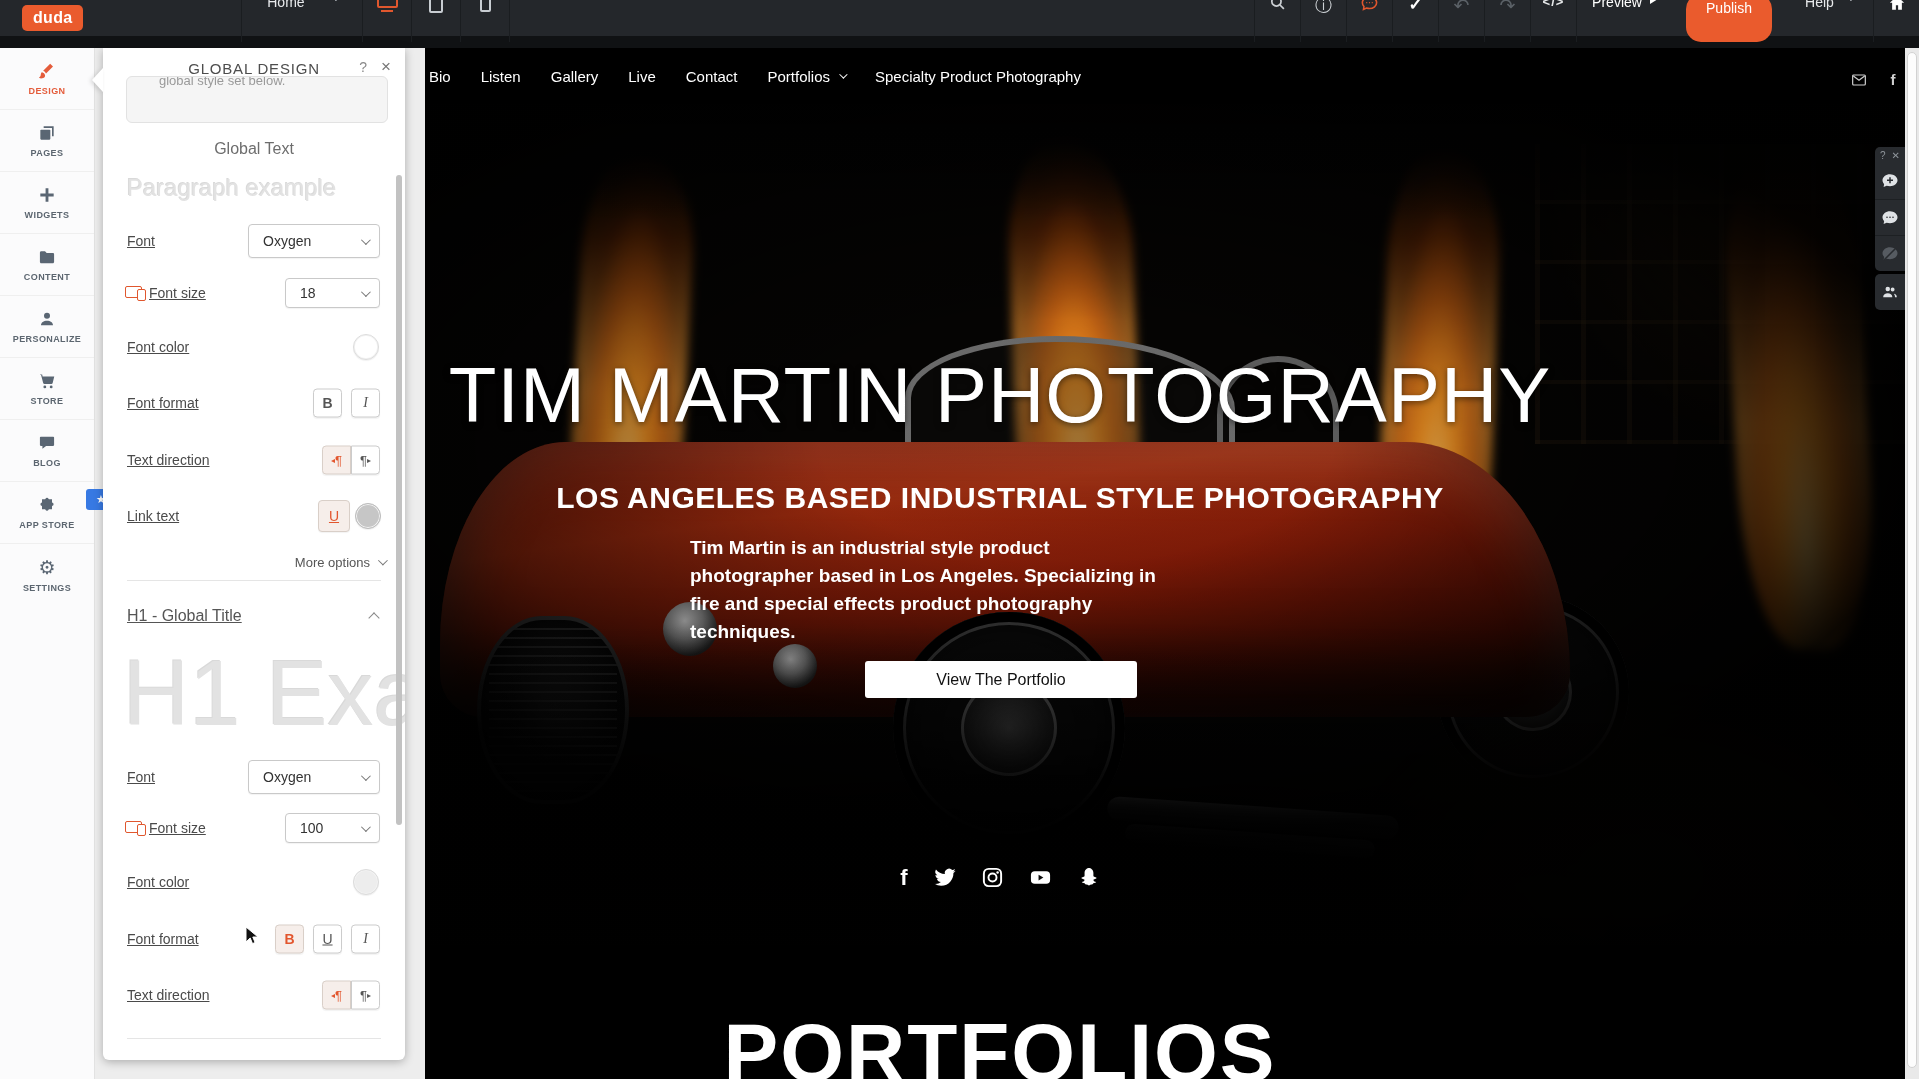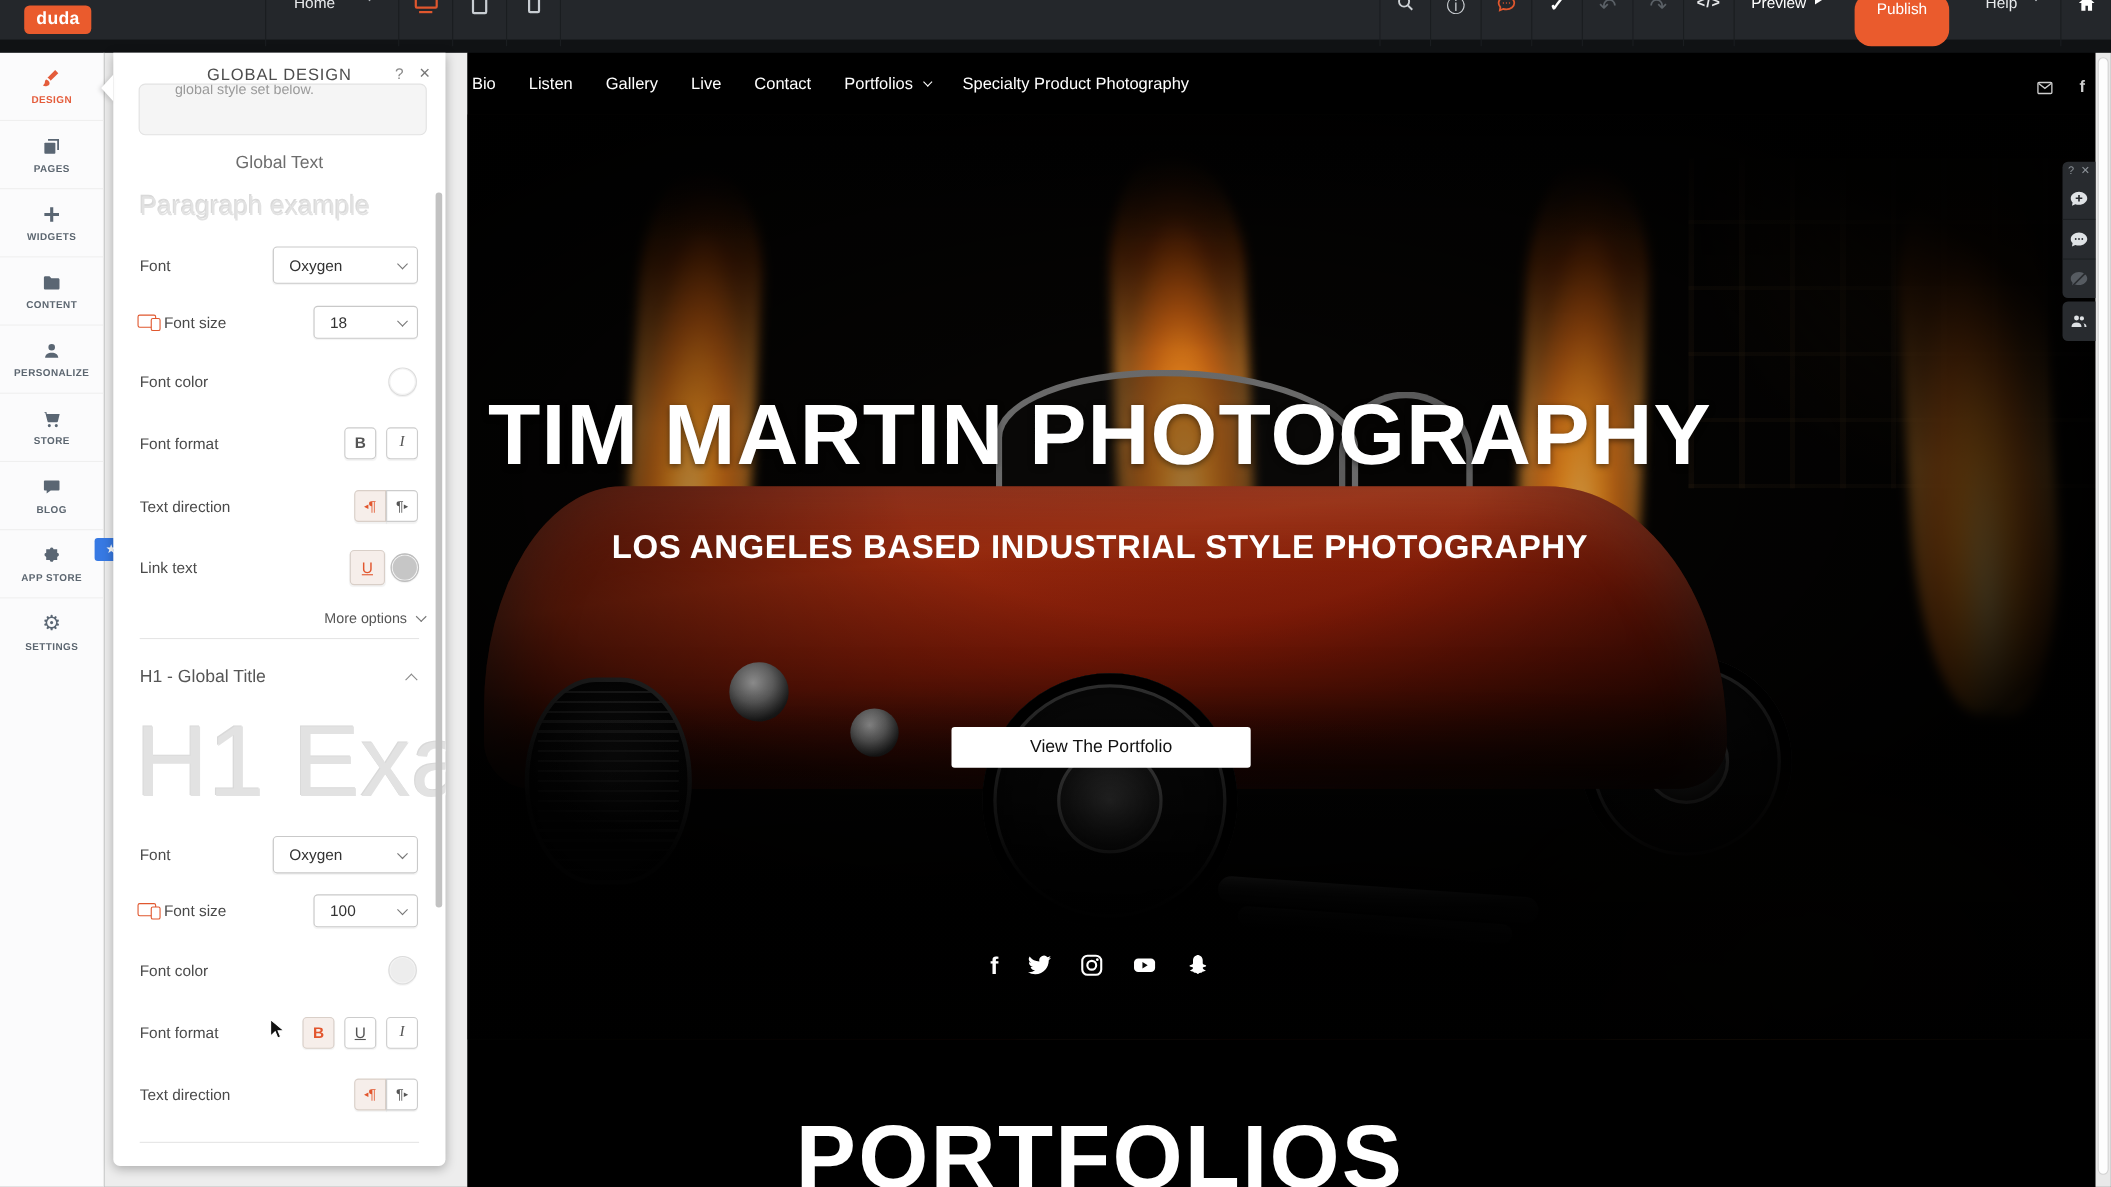--- a/index.html
+++ b/index.html
@@ -120,21 +120,21 @@
   .rw2 { left:1030px; top:770px; width:150px; height:110px; }
   .glow-orange { position:absolute; left:940px; top:600px; width:540px; height:340px; filter:blur(22px);
                  background:radial-gradient(ellipse, rgba(215,115,25,.32), transparent 70%); }
   .vignette { position:absolute; inset:0; pointer-events:none;
               background:
                 linear-gradient(to bottom, rgba(0,0,0,.6) 0%, rgba(0,0,0,0) 14%, rgba(0,0,0,0) 62%, rgba(0,0,0,.82) 100%),
                 radial-gradient(ellipse 58% 48% at 44% 40%, rgba(0,0,0,.05) 30%, rgba(0,0,0,.52) 72%, rgba(0,0,0,.95) 100%); }
 
   .hero-content { position:absolute; left:0; top:0; width:1150px; height:100%; z-index:5; }
   .hero-title { position:absolute; top:246px; width:100%; text-align:center; color:#fff; font-size:78px;
-                font-weight:bold; letter-spacing:1px; white-space:nowrap; text-shadow:0 2px 6px rgba(0,0,0,.5); }
+                font-weight:normal; letter-spacing:1px; white-space:nowrap; text-shadow:0 2px 6px rgba(0,0,0,.5); }
   .hero-sub { position:absolute; top:377px; width:100%; text-align:center; color:#fff; font-size:30px;
               font-weight:bold; letter-spacing:.5px; white-space:nowrap; }
   .hero-desc { position:absolute; top:430px; left:265px; width:475px; color:#fff; font-size:19px;
                font-weight:bold; line-height:28px; }
   .hero-cta { position:absolute; top:557px; left:440px; width:272px; height:37px; background:#fff;
               color:#111; font-size:16px; border:none; border-radius:3px; display:flex; align-items:center;
               justify-content:center; cursor:pointer; }
   .hero-follow { position:absolute; top:730px; width:100%; text-align:center; color:#ececec; font-size:17px; }
   .hero-socials { position:absolute; top:762px; width:100%; display:flex; justify-content:center; gap:25px;
                   align-items:center; }
@@ -174,21 +174,21 @@
   .info-box { position:absolute; top:28px; left:23px; width:262px; height:47px; background:#f5f5f5;
               border:1px solid #e2e2e2; border-radius:6px; overflow:hidden; }
   .info-box span { display:block; margin:-7px 0 0 32px; font-size:13px; color:#9a9a9a; line-height:22px; }
   .gt-heading { position:absolute; top:92px; width:100%; text-align:center; font-size:16px; color:#6d6d6d; }
   .light-preview { color:#e2e2e2; text-shadow:-1px -1px 0 #d9d9d9, 1px 1px 1px #fff; white-space:nowrap; }
   .gt-preview { position:absolute; top:126px; left:24px; font-size:24px; }
   .h1-preview { position:absolute; top:595px; left:20px; right:0; font-size:92px; line-height:100px;
                 overflow:hidden; }
   .prow { position:absolute; left:0; width:100%; }
   .prow .plabel { position:absolute; left:24px; top:50%; transform:translateY(-50%); font-size:14px;
-                  color:#4a4a4a; white-space:nowrap; }
+                  color:#4a4a4a; white-space:nowrap;text-decoration:underline; }
   .plabel.with-ic { left:46px; }
   .resp-ic { position:absolute; left:22px; top:50%; margin-top:-7px; width:17px; height:12px;
              border:1.6px solid #e0572e; border-radius:2px; }
   .resp-ic::after { content:''; position:absolute; right:-5px; bottom:-4px; width:7px; height:10px;
                     background:#fff; border:1.6px solid #e0572e; border-radius:2px; }
   .dd { position:absolute; right:25px; top:0; height:34px; border:1px solid #c9c9c9; border-radius:4px;
         background:#fff; display:flex; align-items:center; padding:0 28px 0 14px; font-size:14px; color:#333;
         box-shadow:0 1px 1px rgba(0,0,0,.05); cursor:pointer; }
   .dd .chev { position:absolute; right:11px; border-color:#777; }
   .dd.w-font { width:132px; }
@@ -415,20 +415,21 @@
       <div class="under-shadow"></div>
       <div class="refl-body"></div>
       <div class="refl-wheel rw1"></div>
       <div class="refl-wheel rw2"></div>
       <div class="glow-orange"></div>
       <div class="vignette"></div>
 
       <div class="hero-content">
         <div class="hero-title">TIM MARTIN PHOTOGRAPHY</div>
         <div class="hero-sub">LOS ANGELES BASED INDUSTRIAL STYLE PHOTOGRAPHY</div>
+        <div class="hero-desc">Tim Martin is an industrial style product photographer based in Los Angeles. Specializing in fire and special effects product photography techniques.</div>
         <button class="hero-cta">View The Portfolio</button>
         <div class="hero-socials">
           <span class="hsoc-txt">f</span>
           <svg viewBox="0 0 24 24" fill="#fff">
               <path d="M23.6 4.9c-.8.4-1.7.6-2.6.8a4.5 4.5 0 0 0 2-2.5c-.9.5-1.9.9-2.9 1.1a4.5 4.5 0 0 0-7.7 4.1A12.8 12.8 0 0 1 3.1 3.6a4.5 4.5 0 0 0 1.4 6 4.4 4.4 0 0 1-2-.6v.1c0 2.2 1.5 4 3.6 4.4a4.5 4.5 0 0 1-2 .1 4.5 4.5 0 0 0 4.2 3.1A9 9 0 0 1 1.6 18.6a12.7 12.7 0 0 0 6.9 2c8.3 0 12.8-6.9 12.8-12.8v-.6c.9-.6 1.6-1.4 2.3-2.3z"></path>
             </svg>
           <svg viewBox="0 0 24 24" fill="none" stroke="#fff" stroke-width="2">
               <rect x="3" y="3" width="18" height="18" rx="5"></rect>
               <circle cx="12" cy="12" r="4.2"></circle>
               <circle cx="17.3" cy="6.7" r="1.3" fill="#fff" stroke="none"></circle>

